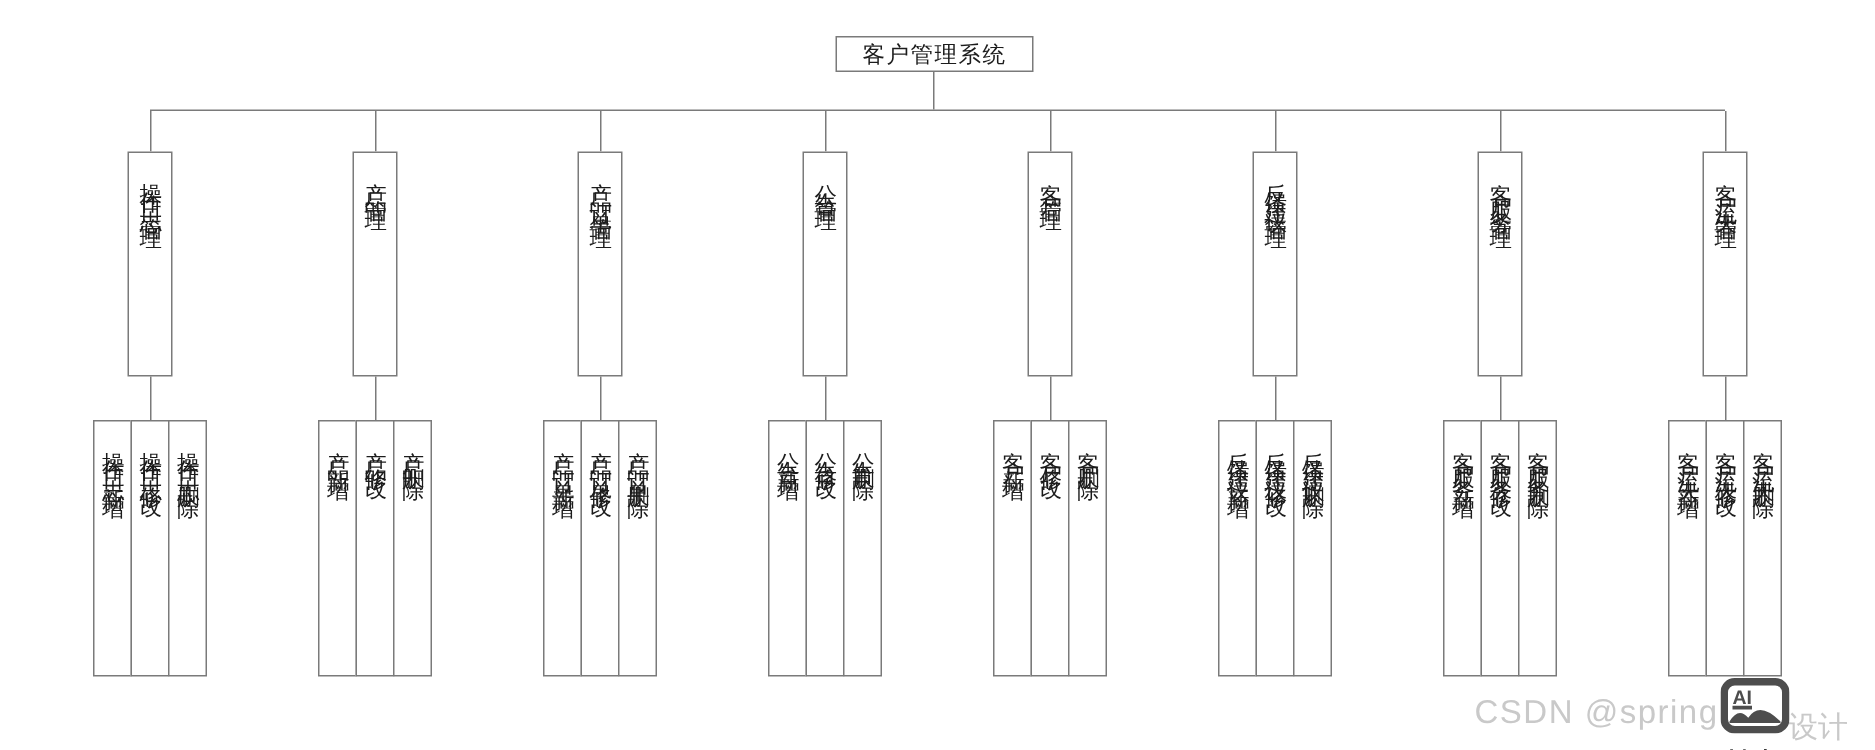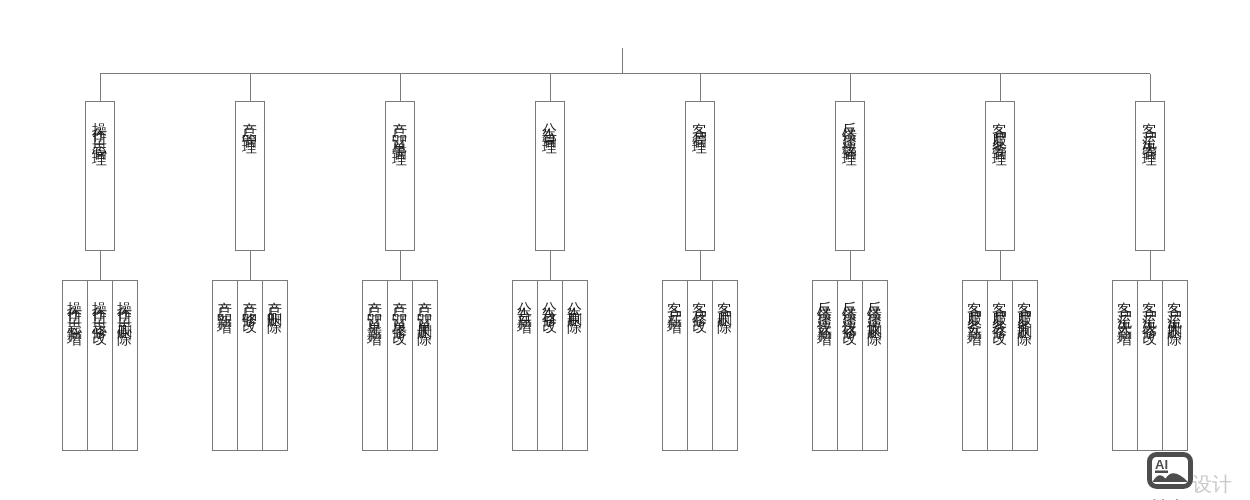--- a/index.html
+++ b/index.html
@@ -57,20 +57,23 @@
   .logo-label{
     font-size:15px;font-weight:bold;color:#3a3a3a;margin-left:4px;margin-top:9px;
     letter-spacing:1px;white-space:nowrap;
   }
 </style>
 </head>
 <body>
 
 <div class="page">
 
+  <div class="root-box">
+    <span>客户管理系统</span>
+  </div>
   <div class="stem"></div>
   <div class="hline"></div>
 
   <div class="cols">
   <div class="col">
     <div class="vline drop"></div>
     <div class="box hdr">
       <span class="vtext hdr-label">操作日志管理</span>
     </div>
     <div class="vline mid"></div>
@@ -214,20 +217,21 @@
       <div class="box child">
         <span class="vtext child-label">客户流失修改</span>
       </div>
       <div class="box child">
         <span class="vtext child-label">客户流失删除</span>
       </div>
     </div>
   </div>
 </div>
 
+  <div class="watermark">CSDN @spring</div>
   <div class="faded">设计</div>
 
   <div class="logo">
     <svg width="46" height="37" viewBox="0 0 46 37">
       <rect x="2.5" y="2.5" width="41" height="32" rx="7" fill="#ffffff" stroke="#4d4d4d" stroke-width="5"></rect>
       <text x="8" y="17" font-size="13" font-weight="bold" fill="#4d4d4d" font-family="Liberation Sans, sans-serif">AI</text>
       <rect x="8" y="18.5" width="13" height="2.5" fill="#4d4d4d"></rect>
       <path d="M6 30 L6 29 Q12 19 18.5 26.5 Q26 15 40 29 L40 30 Z" fill="#4d4d4d"></path>
     </svg>
     <span class="logo-label">树叶云</span>

